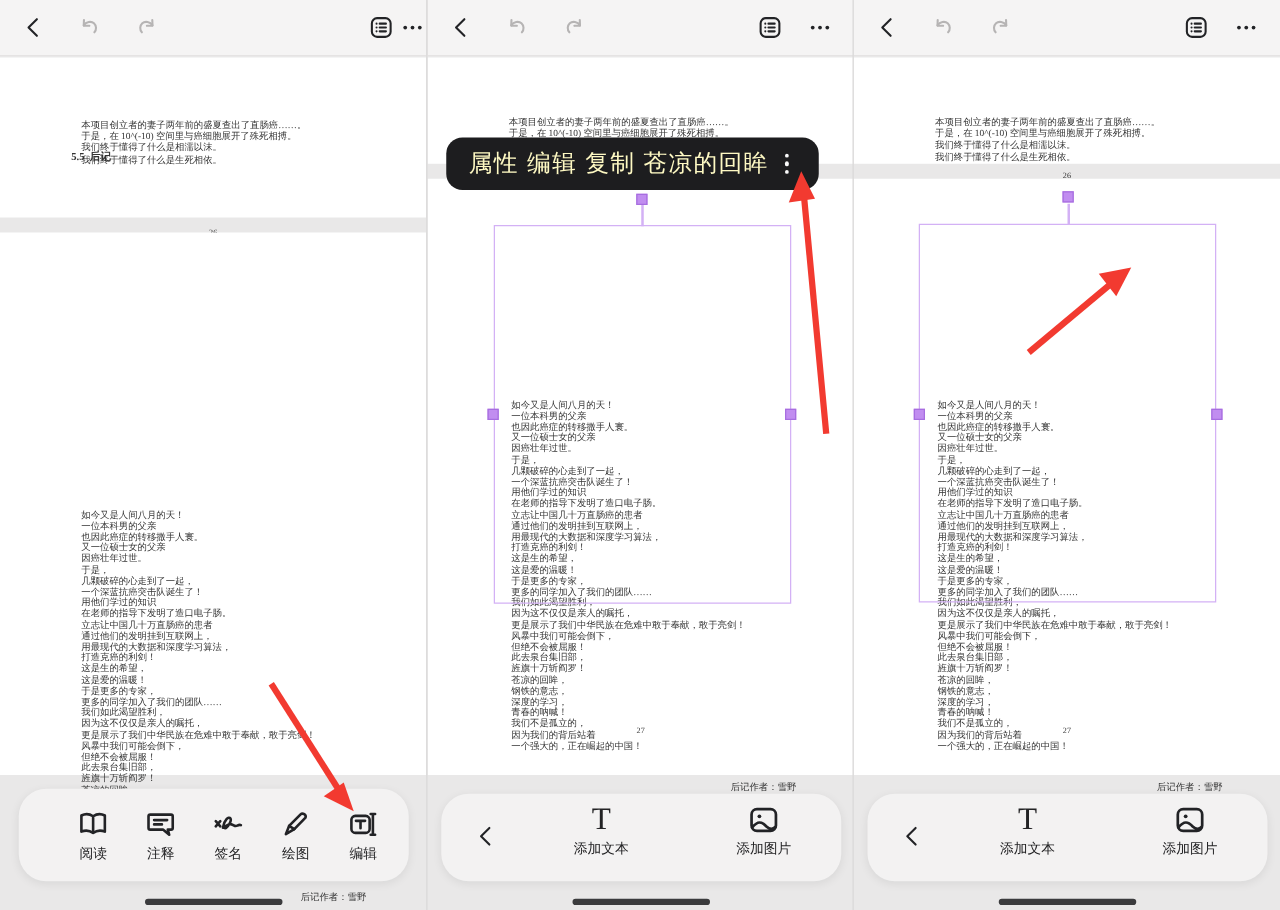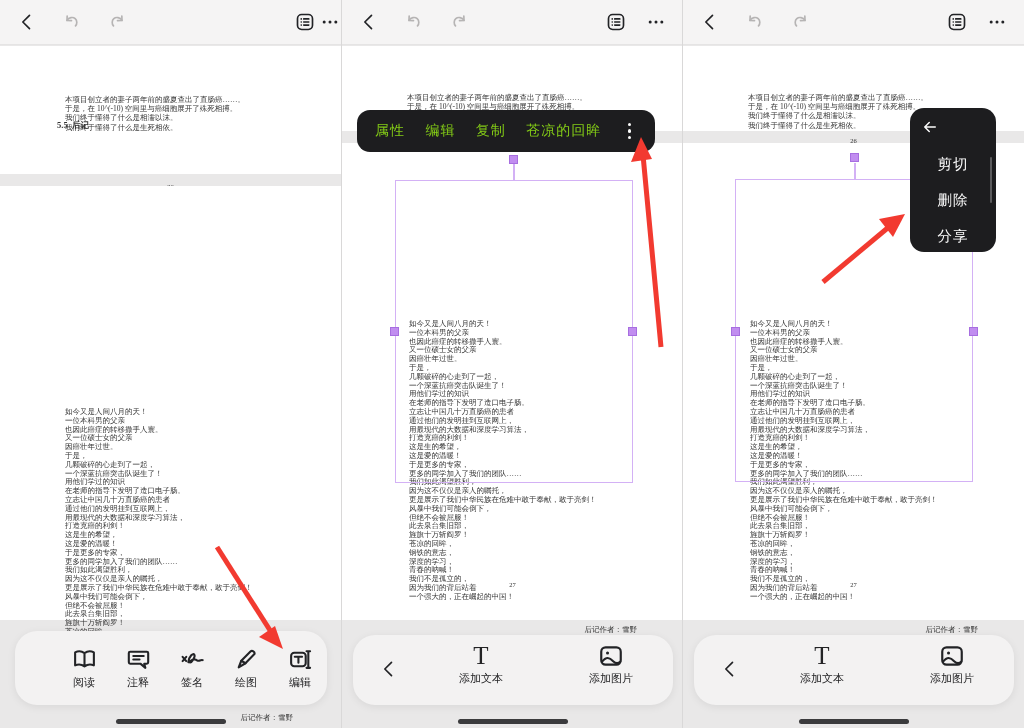--- a/index.html
+++ b/index.html
@@ -50,36 +50,36 @@
   .sel-handle { position:absolute; width:9px; height:9px; background:#c18df0; border:1px solid #a76ee0; z-index:6; }
   .h-top   { left:167px; top:155px; }
   .h-left  { left:48px;  top:327px; }
   .h-right { left:286px; top:327px; }
   .sel-stem { position:absolute; left:171px; top:164px; width:1.5px; height:17px; background:#d3b1f5; z-index:5; }
 
   
   .ctx-menu { position:absolute; left:15px; top:110px; width:298px; height:42px; background:#1d1d1f;
               border-radius:13px; display:flex; align-items:center; padding:0 18px; z-index:30;
               justify-content:space-between; }
-  .ctx-item { color:#84cc16; font-size:14px; letter-spacing:1px; }
+  .ctx-item { color:#fef9c3; font-size:19px; letter-spacing:1px; }
   .kebab { display:flex; flex-direction:column; gap:3px; padding:4px 6px; }
   .kebab i { width:3.5px; height:3.5px; border-radius:50%; background:#fbfbfb; }
 
   .ovf-menu { position:absolute; left:227px; top:108px; width:86px; height:144px; background:#1d1d1f;
               border-radius:14px; z-index:30; }
   .ovf-back { position:absolute; left:10px; top:10px; width:22px; height:20px; }
   .ovf-back svg { width:20px; height:18px; }
   .stroke-white { stroke:#fbfbfb; fill:none; stroke-width:2; stroke-linecap:round; stroke-linejoin:round; }
   .ovf-item { position:absolute; left:0; width:100%; text-align:center; color:#fbfbfb; font-size:14.5px; letter-spacing:1px; }
   .ovf-i0 { top:47px; } .ovf-i1 { top:83px; } .ovf-i2 { top:119px; }
   .ovf-scroll { position:absolute; right:4px; top:49px; width:2px; height:46px; background:#5b5b5d; border-radius:1px; }
 
   
   .read-toolbar { position:absolute; left:15px; top:631px; width:312px; height:74px; background:#f3f2f2;
-                  border-radius:22px; display:flex; justify-content:flex-end; align-items:center;
+                  border-radius:22px; display:flex; justify-content:center; align-items:center;
                   box-shadow:0 2px 8px rgba(0,0,0,0.07); z-index:20;padding-left:23px; }
   .tool { display:flex; flex-direction:column; align-items:center; gap:3px; width:54px; }
   .tool svg { width:25px; height:25px; }
   .tool-label { font-size:11px; color:#232325; }
 
   .edit-toolbar { position:absolute; left:11px; top:635px; width:320px; height:70px; background:#f3f2f2;
                   border-radius:22px; box-shadow:0 2px 8px rgba(0,0,0,0.07); z-index:20; }
   .et-back { position:absolute; left:26px; top:24px; width:22px; height:22px; }
   .et-back svg { width:20px; height:20px; }
   .et-group { position:absolute; top:8px; display:flex; flex-direction:column; align-items:center; gap:2px; width:90px; }
@@ -344,30 +344,20 @@
       </div>
     <div class="tb-btn tb-more">
       <svg viewBox="0 0 24 24">
           <circle class="fill-dark" cx="5" cy="12" r="1.8"></circle>
           <circle class="fill-dark" cx="12" cy="12" r="1.8"></circle>
           <circle class="fill-dark" cx="19" cy="12" r="1.8"></circle>
         </svg>
       </div>
   </div>
 
-  <div class="ovf-menu">
-    <div class="ovf-back">
-      <svg viewBox="0 0 24 24">
-          <path class="stroke-white" d="M19 12 H5 M5 12 L11 6 M5 12 L11 18"></path>
-        </svg></div>
-    <div class="ovf-item ovf-i0">剪切</div>
-    <div class="ovf-item ovf-i1">删除</div>
-    <div class="ovf-item ovf-i2">分享</div>
-    <div class="ovf-scroll"></div>
-  </div>
 
   <div class="edit-toolbar">
     <div class="et-back">
       <svg viewBox="0 0 24 24">
           <path class="stroke-dark" stroke-width="2.2" d="M15 4 L7 12 L15 20"></path>
         </svg></div>
     <div class="et-group et-text">
       <span class="t-glyph">T</span>
       <span class="et-label">添加文本</span>
     </div>

